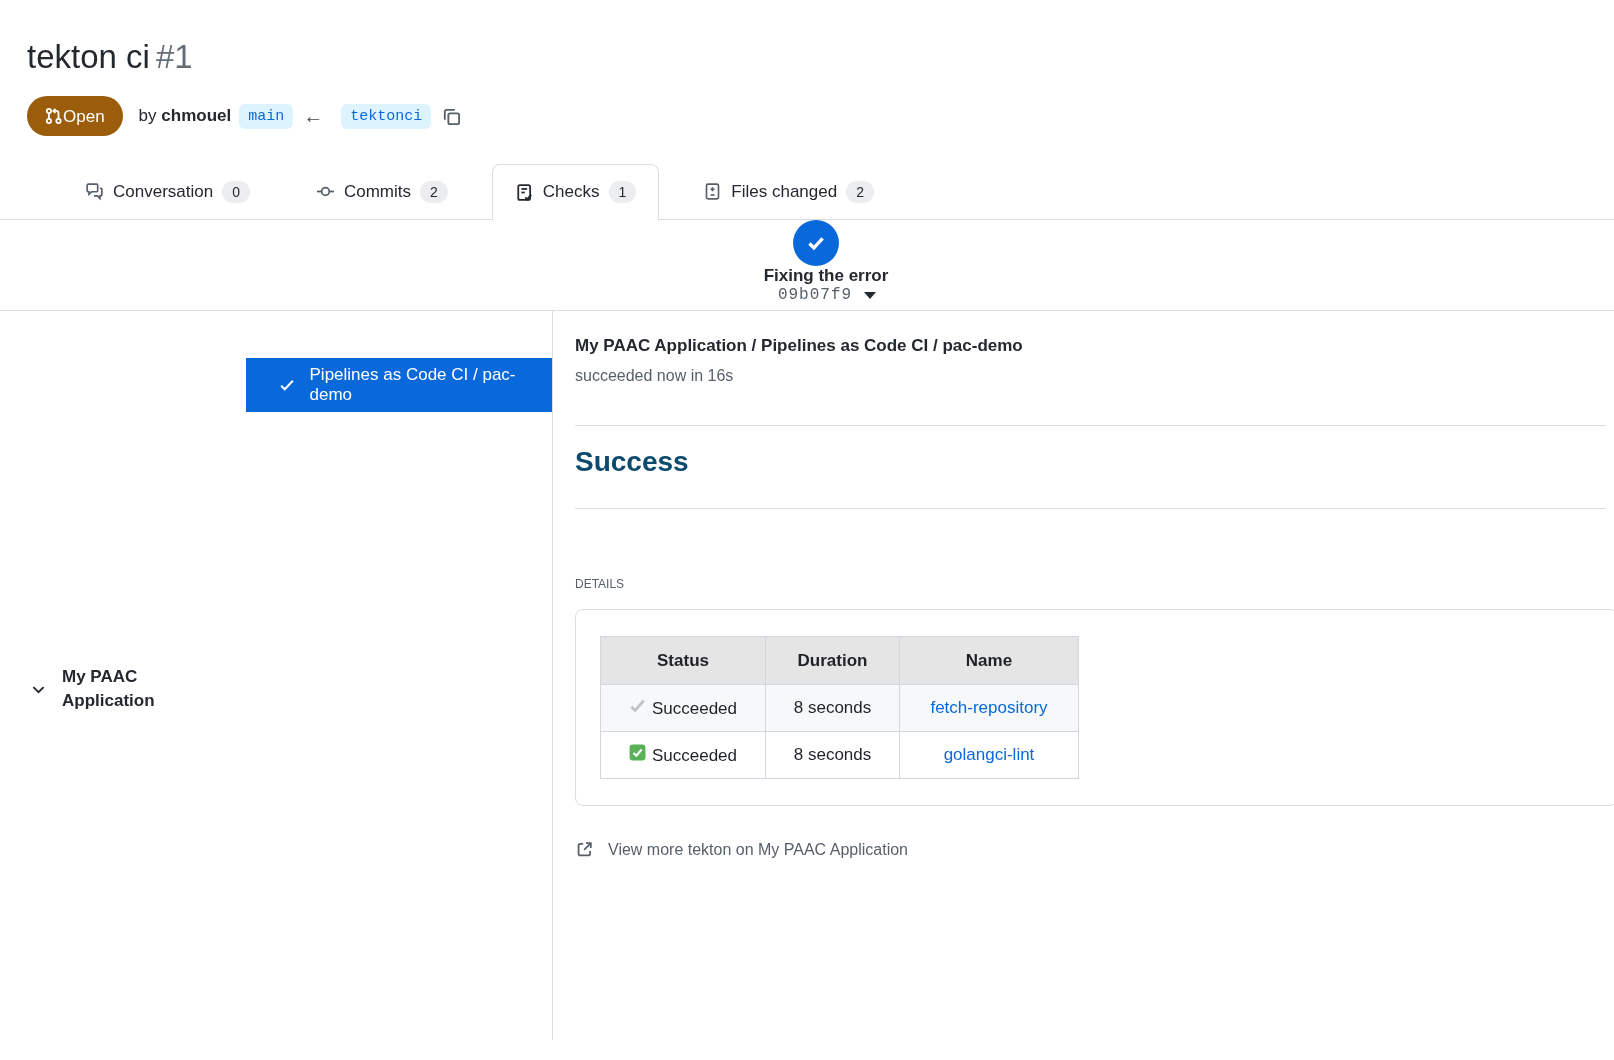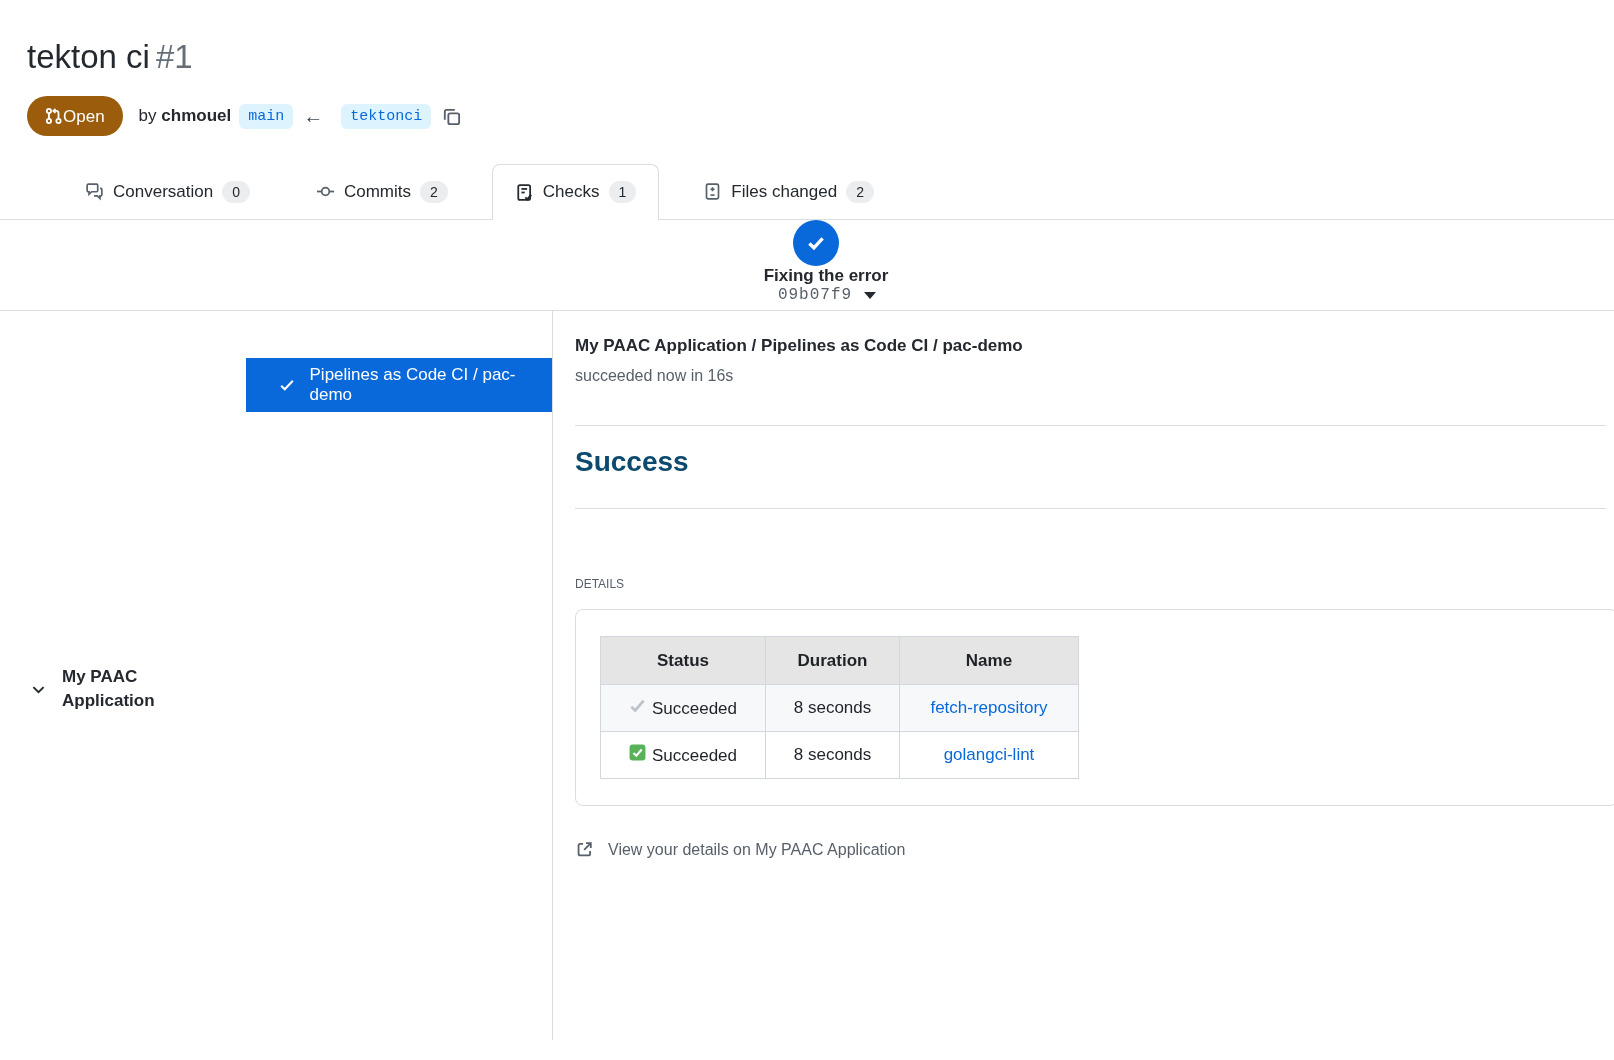--- a/index.html
+++ b/index.html
@@ -307,16 +307,16 @@
     </div>
 
     <a class="footer-link">
       <span>
         <svg width="19" height="19" viewBox="0 0 16 16" fill="none" stroke="#57606a" stroke-width="1.5">
           <path d="M6.8 3.3 H4.4 C3.6 3.3 3 3.9 3 4.7 V11.6 C3 12.4 3.6 13 4.4 13 H11.3 C12.1 13 12.7 12.4 12.7 11.6 V9.2"></path>
           <path d="M9.3 2.7 H13.3 V6.7"></path>
           <path d="M13.1 2.9 L7.7 8.3"></path>
         </svg>
       </span>
-      <span>View your details on My PAAC Application</span>
+      <span>View more tekton on My PAAC Application</span>
     </a>
   </section>
 </div>
 
 </body></html>

